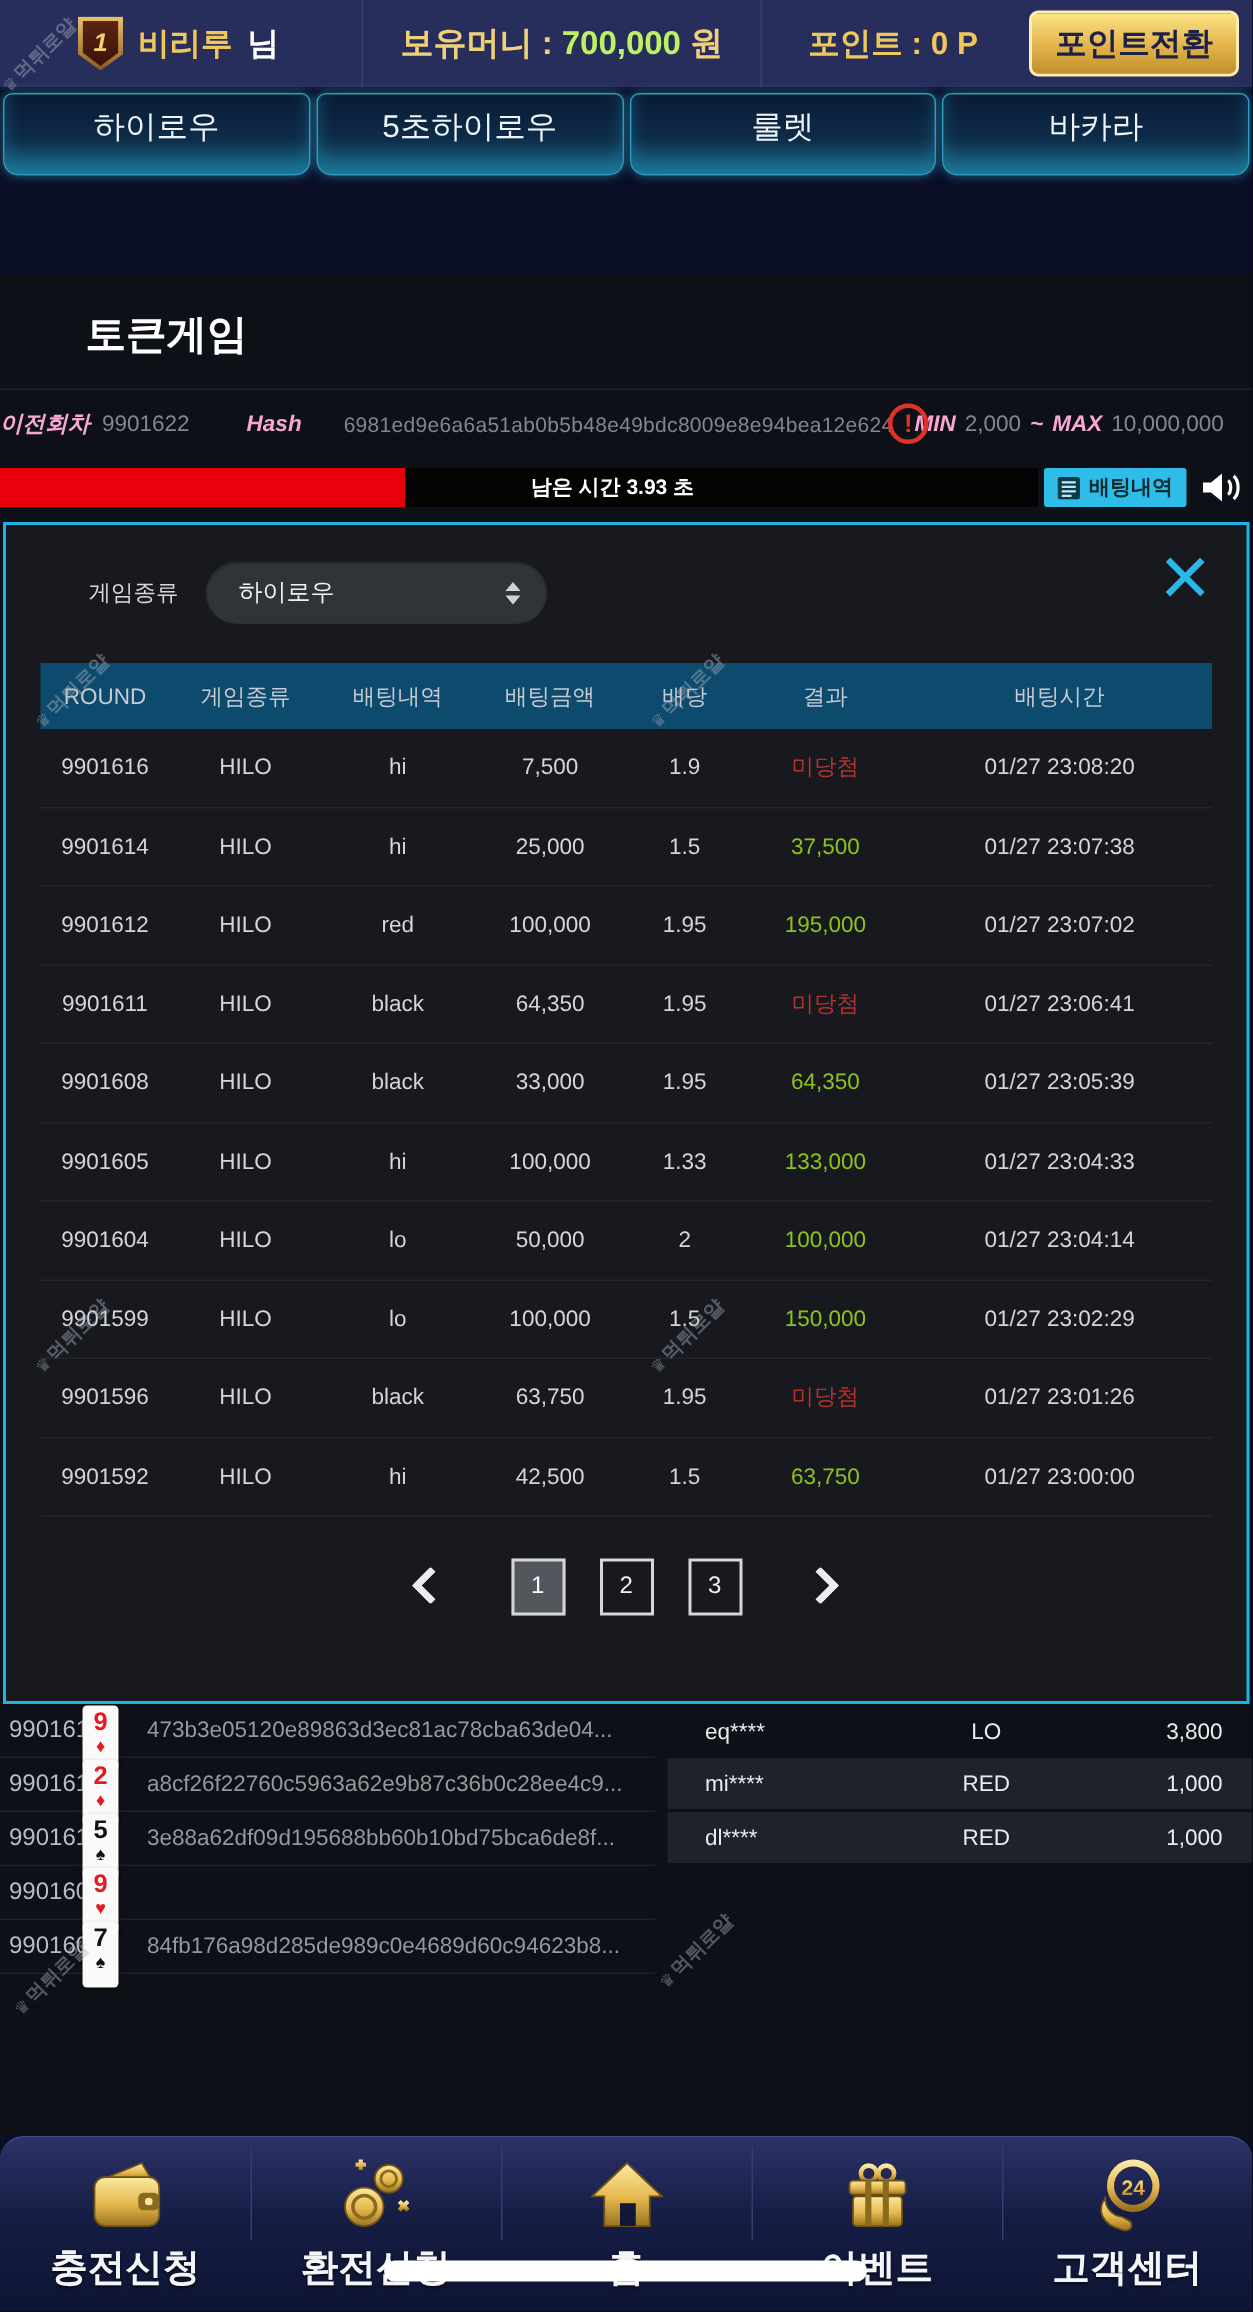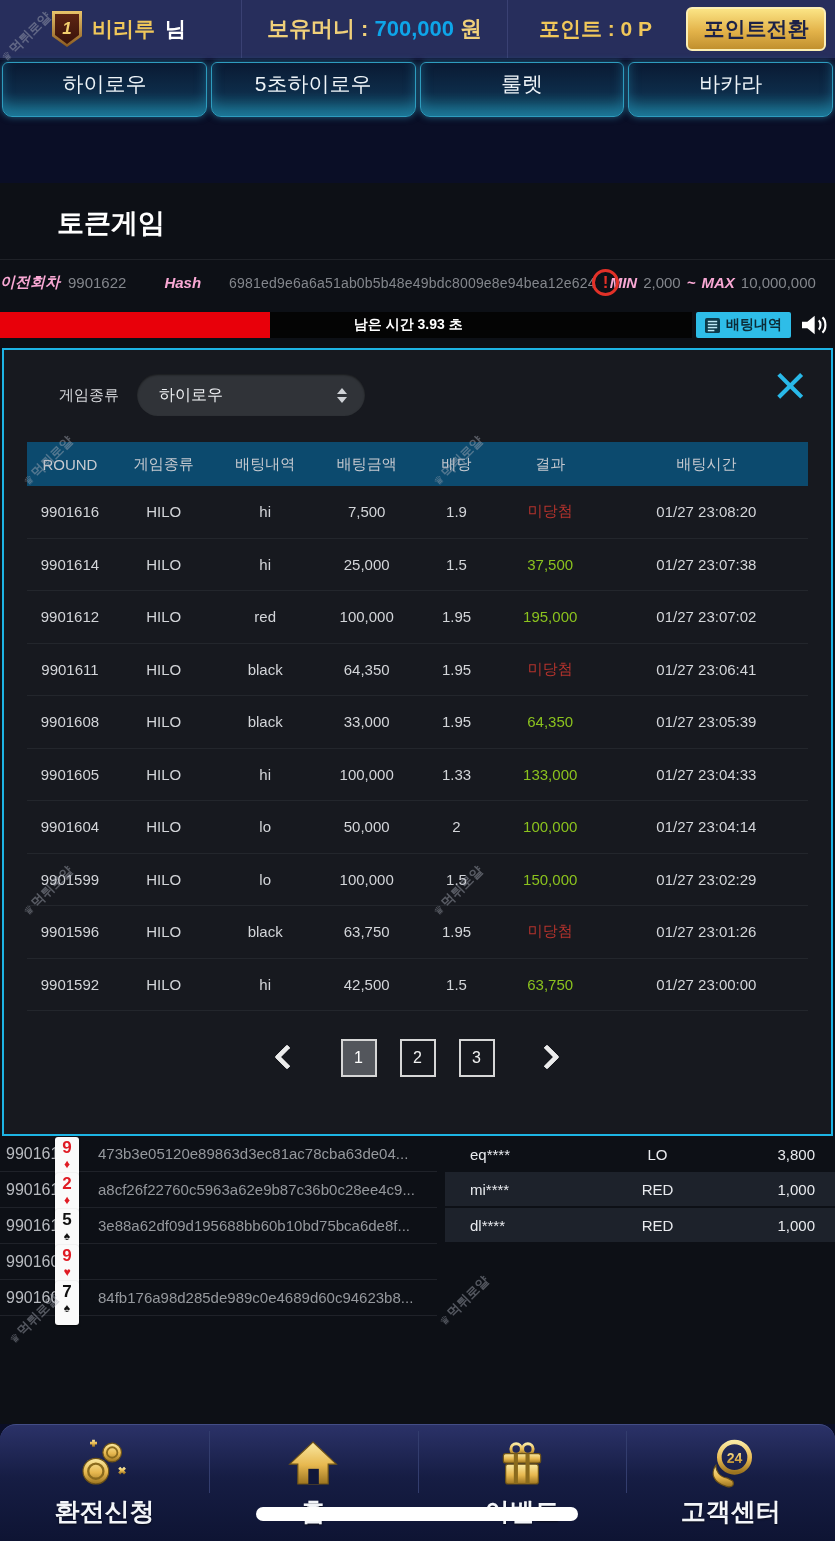--- a/index.html
+++ b/index.html
@@ -16,21 +16,21 @@
   .badge-outer { position:absolute; inset:0; background:linear-gradient(#e8c36a,#8a5a20);
     clip-path:polygon(0 0,100% 0,100% 70%,50% 100%,0 70%); }
   .badge-inner { position:absolute; inset:3px; background:linear-gradient(#5d2413,#38120a);
     clip-path:polygon(0 0,100% 0,100% 70%,50% 100%,0 70%);
     display:flex; align-items:center; justify-content:center;
     color:#f3cf6d; font-weight:bold; font-size:17px; font-style:italic; }
   .u-name { color:#f0c75a; font-size:21px; font-weight:bold; }
   .u-suffix { color:#fff; font-size:21px; font-weight:bold; }
   .hdr-money { flex:1; gap:6px; border-right:1px solid #3a4173; font-size:22px; font-weight:bold; }
   .money-label,.money-unit { color:#f0d07a; }
-  .money-value { color:#0ea5e9; }
+  .money-value { color:#bef264; }
   .hdr-points { width:175px; color:#f0c75a; font-size:21px; font-weight:bold; }
   .hdr-btn-cell { width:152px; padding-right:6px; }
   .convert-btn { width:140px; height:44px; border:2px solid #fbeeb4; border-radius:6px;
     background:linear-gradient(180deg,#fbe485,#e3b34a 55%,#c1902e); color:#1c2247;
     font-size:21px; font-weight:bold; cursor:pointer; font-family:inherit; }
 
   
   .tabs { position:absolute; top:62px; left:2px; right:2px; height:55px; display:flex; gap:4px; }
   .tab { flex:1; border:1px solid #2e9cbe; border-radius:6px 6px 10px 10px;
     background:linear-gradient(180deg,#0a1a33 0%,#0d2c49 55%,#176781 100%);
@@ -411,20 +411,29 @@
       <div class="pg-box">3</div>
       <div class="pg-arrow next">
           <span></span>
         </div>
     </div>
   </div>
 
   <nav class="bnav">
     <div class="nav-item">
       <svg class="nav-icon" viewBox="0 0 48 48">
+        <path d="M9 16 L33 6 l6 10 z" fill="url(#goldgrad)" stroke="#6e5317" stroke-width="1"></path>
+        <rect x="6" y="14" width="37" height="28" rx="6" fill="url(#goldgrad)" stroke="#6e5317" stroke-width="1"></rect>
+        <rect x="31" y="23" width="12" height="10" rx="3" fill="#8a6a1d"></rect>
+        <circle cx="37" cy="28" r="2.2" fill="#fae9a2"></circle>
+      </svg>
+      <span class="nav-label">충전신청</span>
+    </div>
+    <div class="nav-item">
+      <svg class="nav-icon" viewBox="0 0 48 48">
         <path d="M12 7 h6 M15 4 v6" stroke="url(#goldgrad)" stroke-width="2.4"></path>
         <circle cx="31" cy="15" r="8" fill="url(#goldgrad)" stroke="#6e5317"></circle>
         <circle cx="31" cy="15" r="4.5" fill="none" stroke="#8a6a1d" stroke-width="1.6"></circle>
         <circle cx="17" cy="31" r="11" fill="url(#goldgrad)" stroke="#6e5317"></circle>
         <circle cx="17" cy="31" r="6.5" fill="none" stroke="#8a6a1d" stroke-width="2"></circle>
         <path d="M37 28 l5 5 M42 28 l-5 5" stroke="url(#goldgrad)" stroke-width="2.4"></path>
       </svg>
       <span class="nav-label">환전신청</span>
     </div>
     <div class="nav-item">

